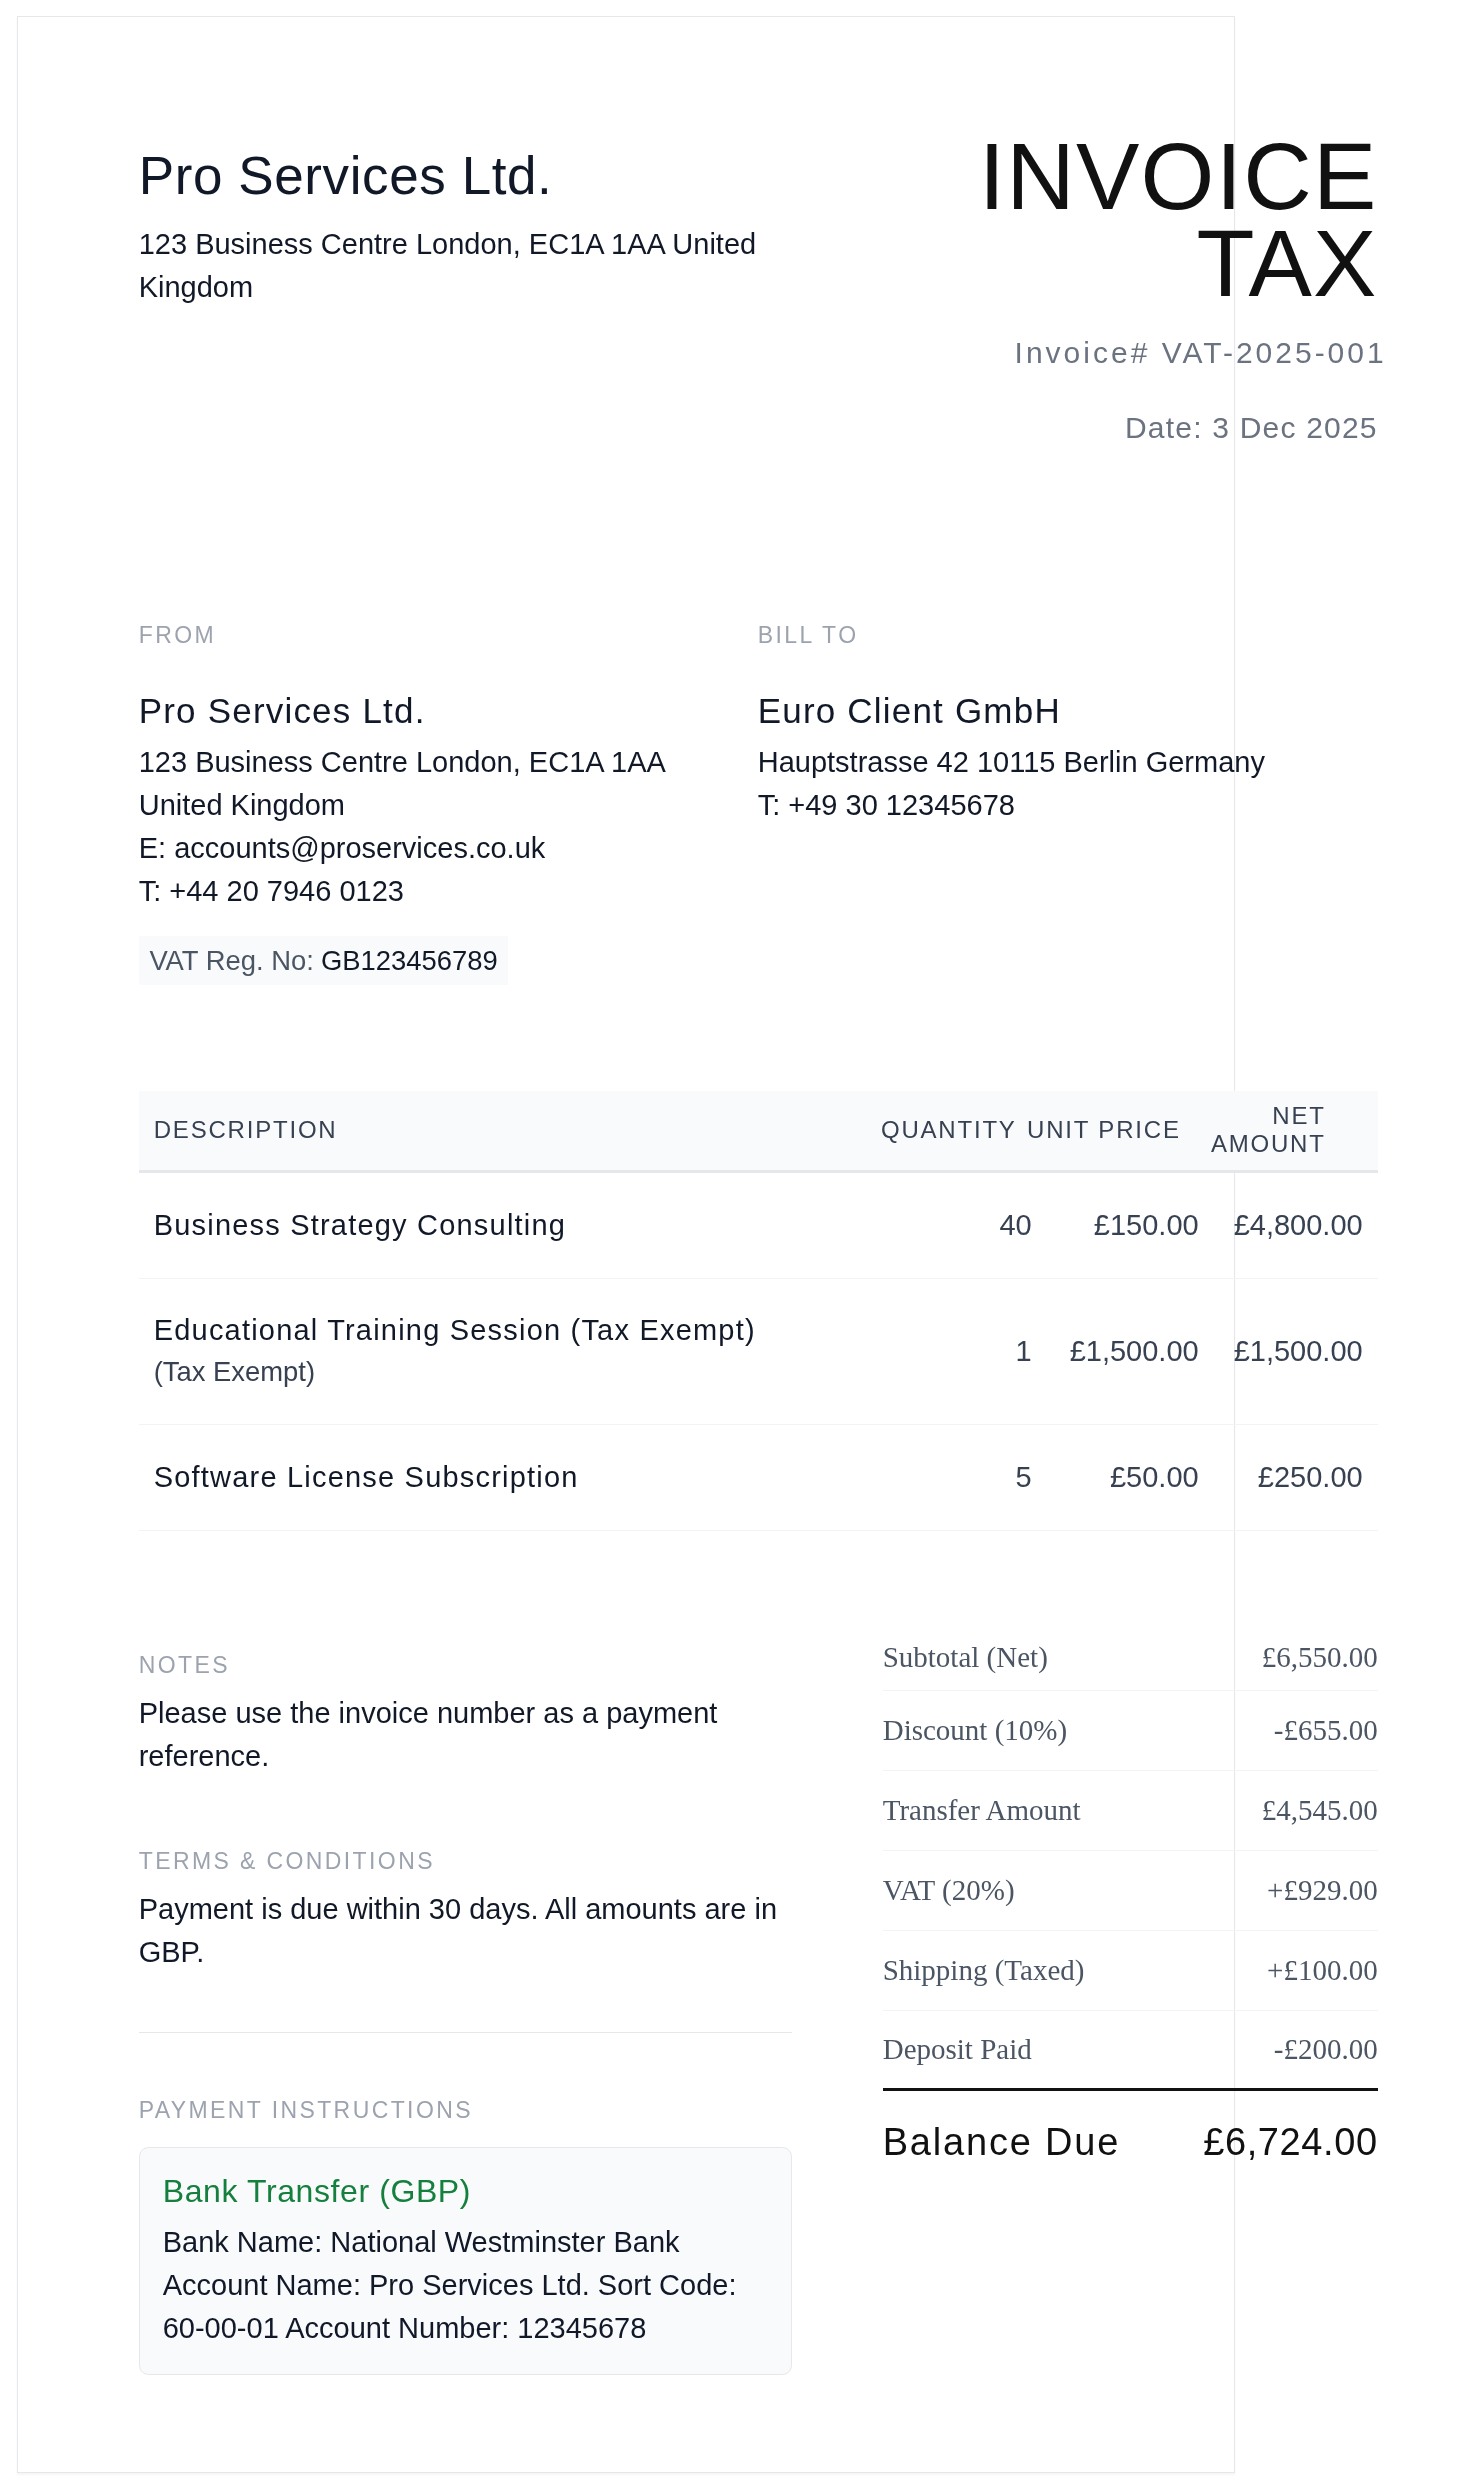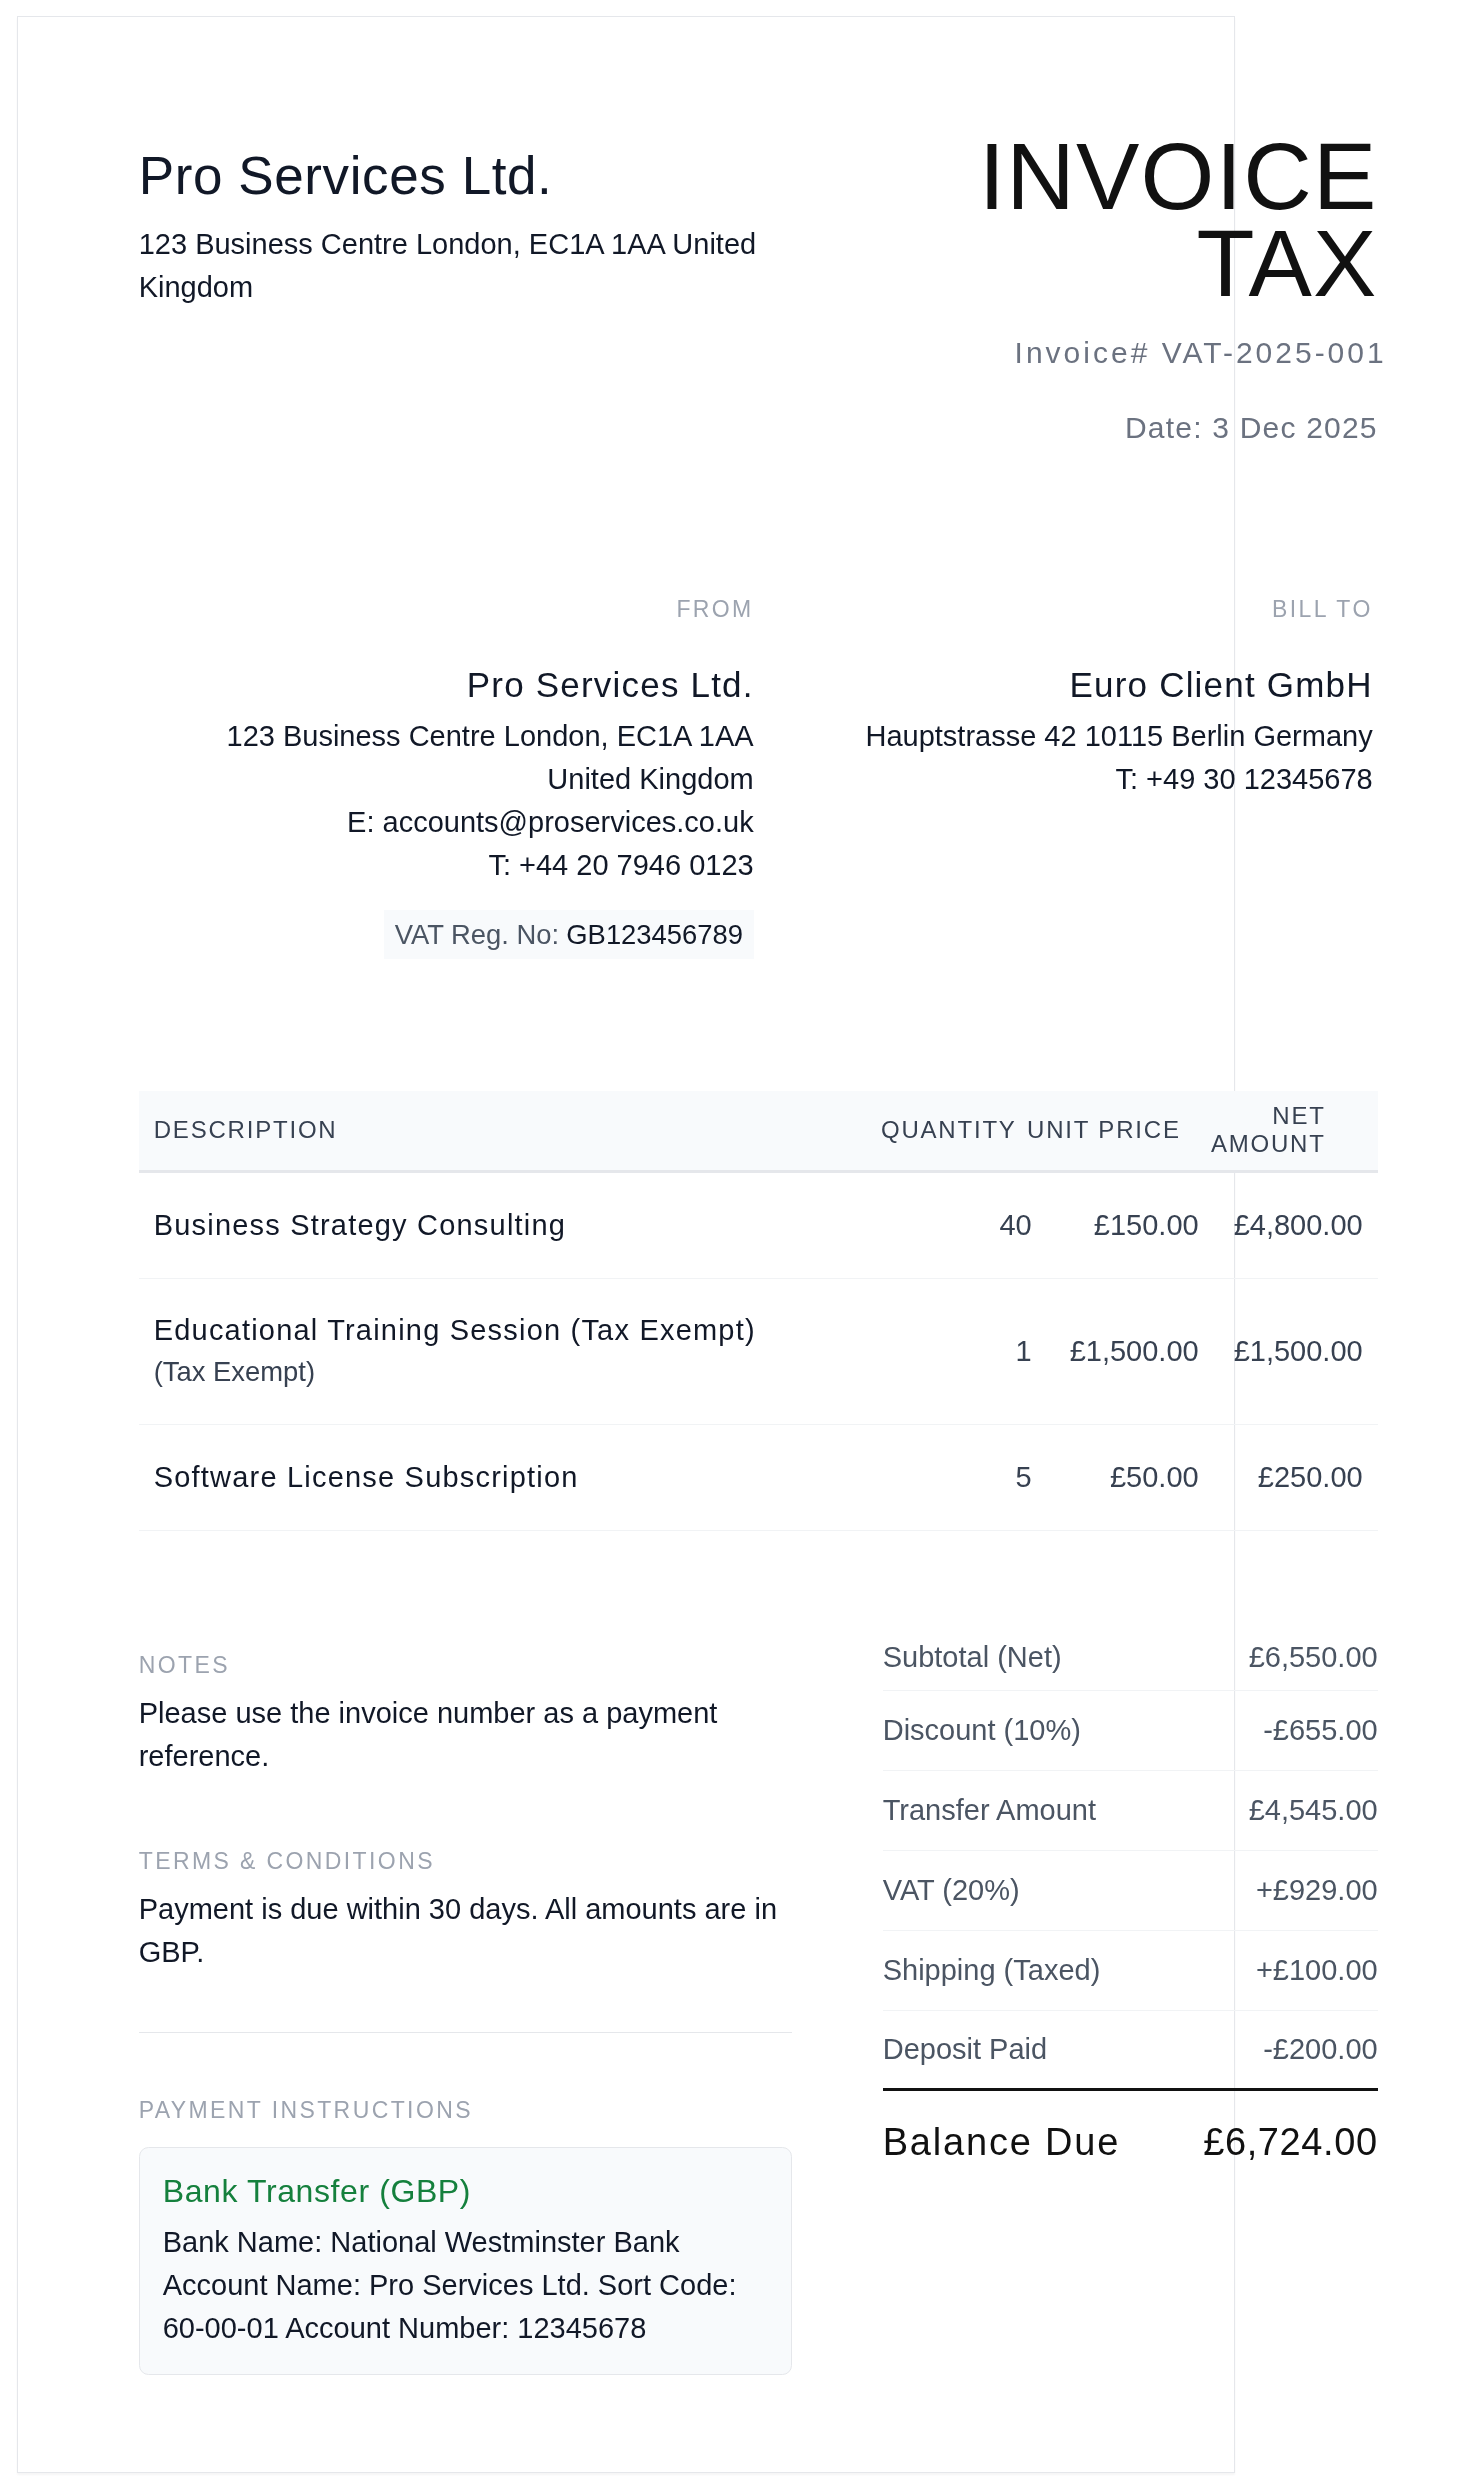--- a/index.html
+++ b/index.html
@@ -14,21 +14,21 @@
 
   
   .company-name { position: absolute; left: 121px; top: 128px; font-size: 53px; color: #111827; letter-spacing: 0.6px; }
   .company-address { position: absolute; left: 121px; top: 206px; width: 627px; font-size: 29px; line-height: 43px; color: #111827; }
   .title-block { position: absolute; left: 716px; width: 644px; top: 116px; text-align: right; }
   .title-line { font-size: 95px; line-height: 87px; color: #111111; letter-spacing: 1.2px; }
   .invoice-num { position: absolute; left: 716px; width: 653px; top: 319px; text-align: right; font-size: 30px; color: #6b7280; letter-spacing: 3px; }
   .invoice-date { position: absolute; left: 716px; width: 644px; top: 394px; text-align: right; font-size: 30px; color: #6b7280; letter-spacing: 1.2px; }
 
   
-  .party { position: absolute; top: 579px; width: 615px; text-align: right; }
+  .party { position: absolute; top: 605px; width: 615px; }
   .party.from { left: 121px; }
   .party.billto { left: 740px; }
   .section-label { font-size: 23px; color: #9ca3af; letter-spacing: 2.4px; text-transform: uppercase; }
   .party-name { margin-top: 42px; font-size: 35px; color: #111827; letter-spacing: 1.2px; }
   .party-lines { margin-top: 10.7px; font-size: 29px; line-height: 43px; color: #111827; }
   .vat-chip { display: inline-block; margin-top: 23px; background: #f8fafc; padding: 8.4px 10.7px; font-size: 27.4px; }
   .vat-chip .vat-label { color: #4b5563; }
   .vat-chip .vat-value { color: #111827; margin-left: 7.2px; }
 
   
@@ -54,21 +54,21 @@
   .notes-col .body-text { margin-top: 13px; font-size: 29px; line-height: 43px; color: #111827; }
   .terms-label { margin-top: 70px; }
   .notes-divider { margin-top: 58px; height: 1.8px; background: #e5e7eb; }
   .pay-label { margin-top: 64px; }
   .pay-box { margin-top: 23px; background: #f8fafc; border: 1.8px solid #e5e7eb; border-radius: 9.5px; padding: 25px 23px 24px 23px; }
   .pay-title { font-size: 32px; color: #15803d; letter-spacing: 0.6px; }
   .pay-details { margin-top: 10.7px; font-size: 29px; line-height: 43px; color: #111827; }
 
   
   .totals { position: absolute; left: 865px; top: 1611px; width: 495px; }
-  .tot-row { display: flex; justify-content: space-between; align-items: center; height: 80px; border-bottom: 1.8px solid #f1f3f5; font-size: 29px; color: #4b5563; }
+  .tot-row { display: flex; justify-content: space-between; align-items: center; height: 80px; border-bottom: 1.8px solid #f1f3f5; font-size: 29px; color: #4b5563; font-family: Liberation Serif, serif; }
   .tot-row:first-child { height: 63px; align-items: flex-start; padding-top: 13px; }
   .tot-row.last { border-bottom: 3.6px solid #111111; }
   .balance { display: flex; justify-content: space-between; align-items: center; margin-top: 30px; font-size: 38px; color: #111111; letter-spacing: 1.8px; }
   .balance .bal-val { letter-spacing: 0.6px; }
 </style>
 </head>
 <body>
 
 <div class="page">
 

